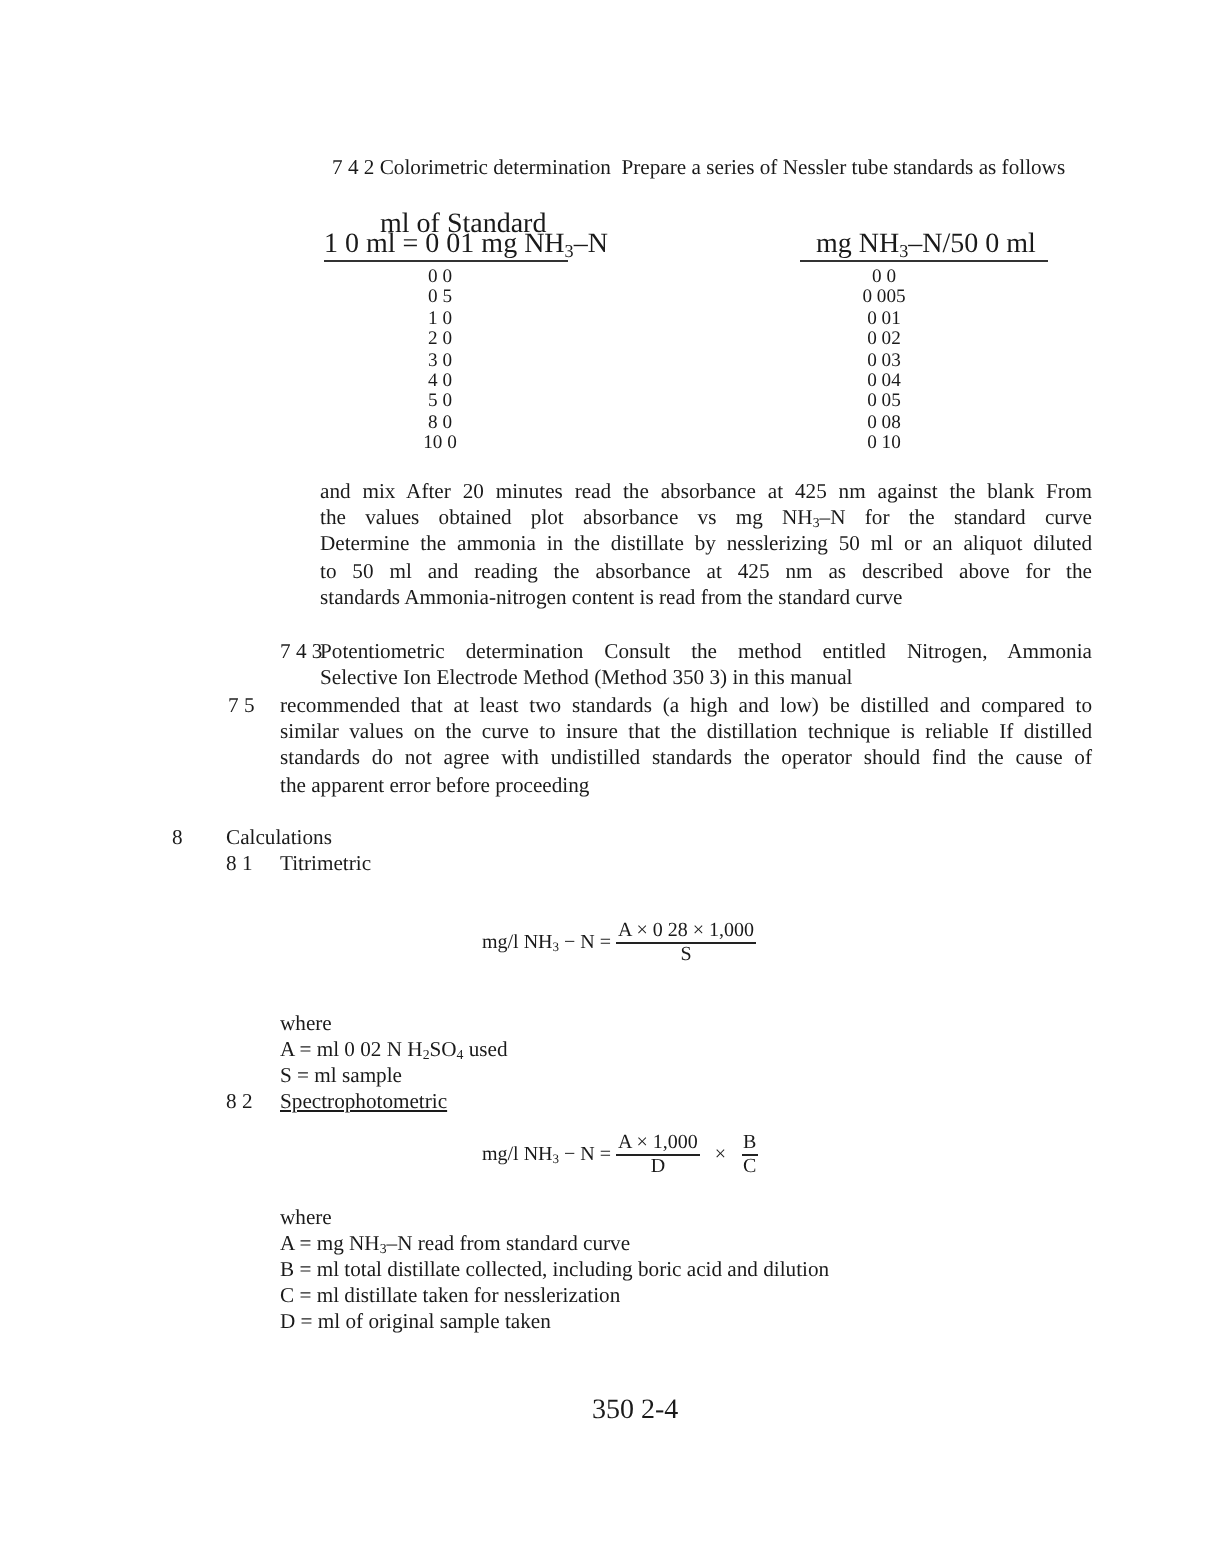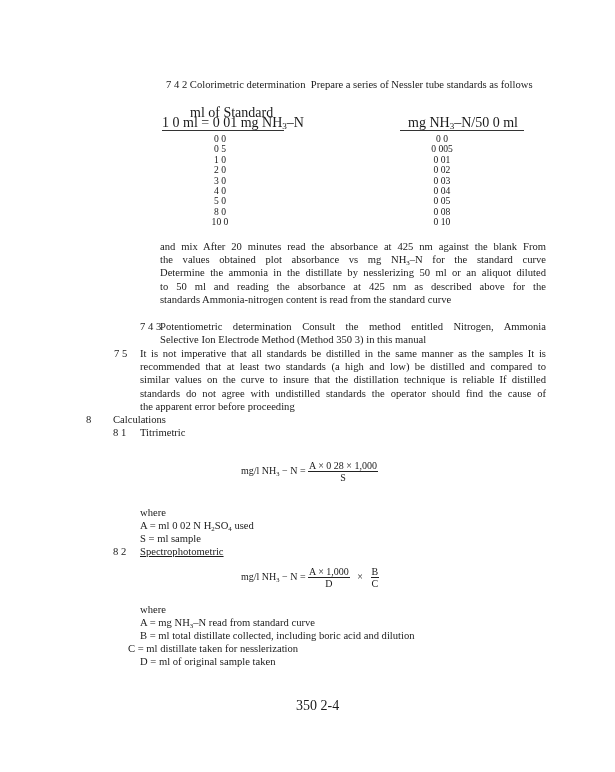--- a/index.html
+++ b/index.html
@@ -69,21 +69,20 @@
 </div>
 
 <div class="abs t" style="left:140px; top:320px;">7 4 3</div>
 <div class="para" style="left:160px; top:320px; width:386px;">
   <span class="line">Potentiometric determination  Consult the method entitled Nitrogen, Ammonia</span>
   <span class="line last">Selective Ion Electrode Method (Method 350 3) in this manual</span>
 </div>
 
 <div class="abs t" style="left:114px; top:347px;">7 5</div>
 <div class="para" style="left:140px; top:347px; width:406px;">
-  <span class="line">It is not imperative that all standards be distilled in the same manner as the samples  It is</span>
   <span class="line">recommended that at least two standards (a high and low) be distilled and compared to</span>
   <span class="line">similar values on the curve to insure that the distillation technique is reliable  If distilled</span>
   <span class="line">standards do not agree with undistilled standards the operator should find the cause of</span>
   <span class="line last">the apparent error before proceeding</span>
 </div>
 
 <div class="abs t" style="left:86px; top:413px;">8</div>
 <div class="abs t" style="left:113px; top:413px;">Calculations</div>
 
 <div class="abs t" style="left:113px; top:426px;">8 1</div>
@@ -113,16 +112,16 @@
   <span style="margin:0 5px;">×</span>
   <span class="frac">
     <span class="num">B</span>
     <span class="den">C</span>
   </span>
 </div>
 
 <div class="abs t" style="left:140px; top:603px;">where</div>
 <div class="abs t" style="left:140px; top:616px;">A = mg NH<sub>3</sub>–N read from standard curve</div>
 <div class="abs t" style="left:140px; top:629px;">B = ml total distillate collected, including boric acid and dilution</div>
-<div class="abs t" style="left:128px; top:642px;text-align:center;">C = ml distillate taken for nesslerization</div>
+<div class="abs t" style="left:140px; top:642px;text-align:center;">C = ml distillate taken for nesslerization</div>
 <div class="abs t" style="left:140px; top:655px;">D = ml of original sample taken</div>
 
 <div class="abs small" style="left:296px; top:700px;">350 2-4</div>
 
 </body></html>

